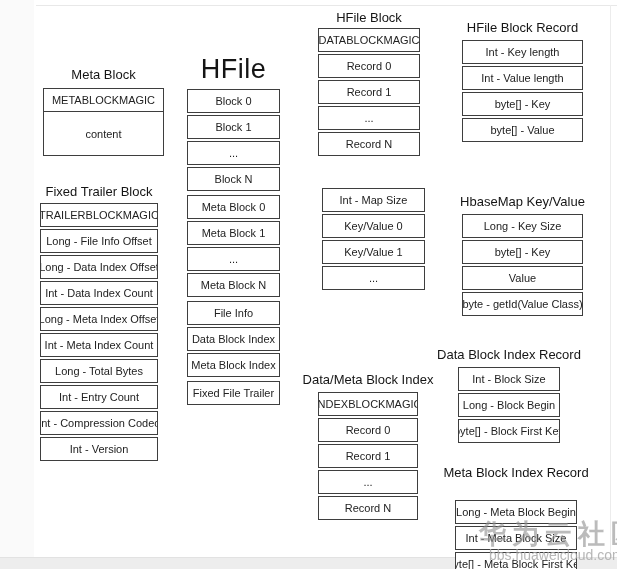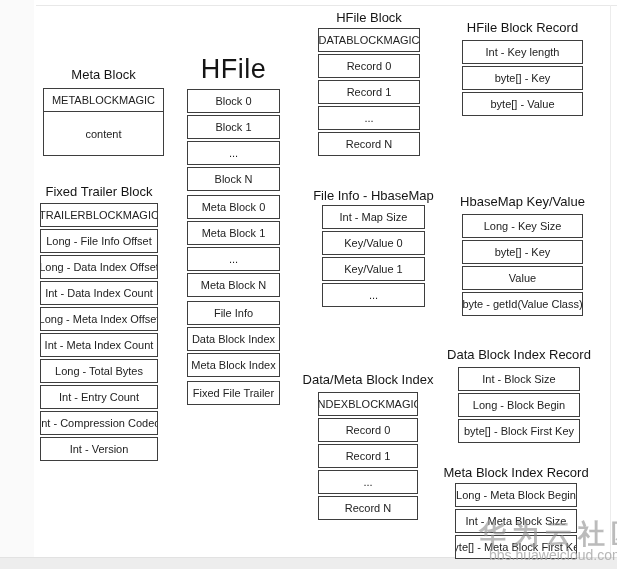--- a/index.html
+++ b/index.html
@@ -47,25 +47,25 @@
 
   #hfile-block-record{left:462px;top:20px;width:121px;}
   #hfile-block-record .dtitle{margin-bottom:5px;}
 
   #file-info{left:322px;top:188px;width:103px;}
   #file-info .dtitle{margin-bottom:2px;}
 
   #hbasemap-kv{left:462px;top:194px;width:121px;}
   #hbasemap-kv .dtitle{margin-bottom:5px;}
 
-  #data-block-index-record{left:458px;top:347px;width:122px;}
+  #data-block-index-record{left:458px;top:347px;width:102px;}
   #data-block-index-record .dtitle{margin-bottom:5px;}
 
   #meta-block-index-record{left:455px;top:465px;width:122px;}
-  #meta-block-index-record .dtitle{margin-bottom:3px;text-align:center;}
+  #meta-block-index-record .dtitle{margin-bottom:20px;text-align:center;}
 
   #data-meta-block-index{left:318px;top:372px;width:100px;}
   #data-meta-block-index .dtitle{margin-bottom:5px;}
 
   
   .watermark{position:absolute;z-index:5;pointer-events:none;}
   .wm-line1{
     position:absolute;left:479px;top:518px;width:200px;
     font-size:27px;line-height:32px;letter-spacing:6px;
     color:rgba(145,145,145,0.62);font-weight:bold;white-space:nowrap;
@@ -138,27 +138,27 @@
       <div class="cell">Record 1</div>
       <div class="cell">...</div>
       <div class="cell">Record N</div>
     </div>
 </div>
 
 <div class="dbox" id="hfile-block-record">
   <div class="dtitle">HFile Block Record</div>
   <div class="cells">
       <div class="cell">Int - Key length</div>
+      <div class="cell">Int - Value length</div>
       <div class="cell">byte[] - Key</div>
       <div class="cell">byte[] - Value</div>
     </div>
 </div>
 
 <div class="dbox" id="file-info">
-  <div class="dtitle">File Info - HbaseMap</div>
   <div class="cells">
       <div class="cell">Int - Map Size</div>
       <div class="cell">Key/Value 0</div>
       <div class="cell">Key/Value 1</div>
       <div class="cell">...</div>
     </div>
 </div>
 
 <div class="dbox" id="hbasemap-kv">
   <div class="dtitle">HbaseMap Key/Value</div>

